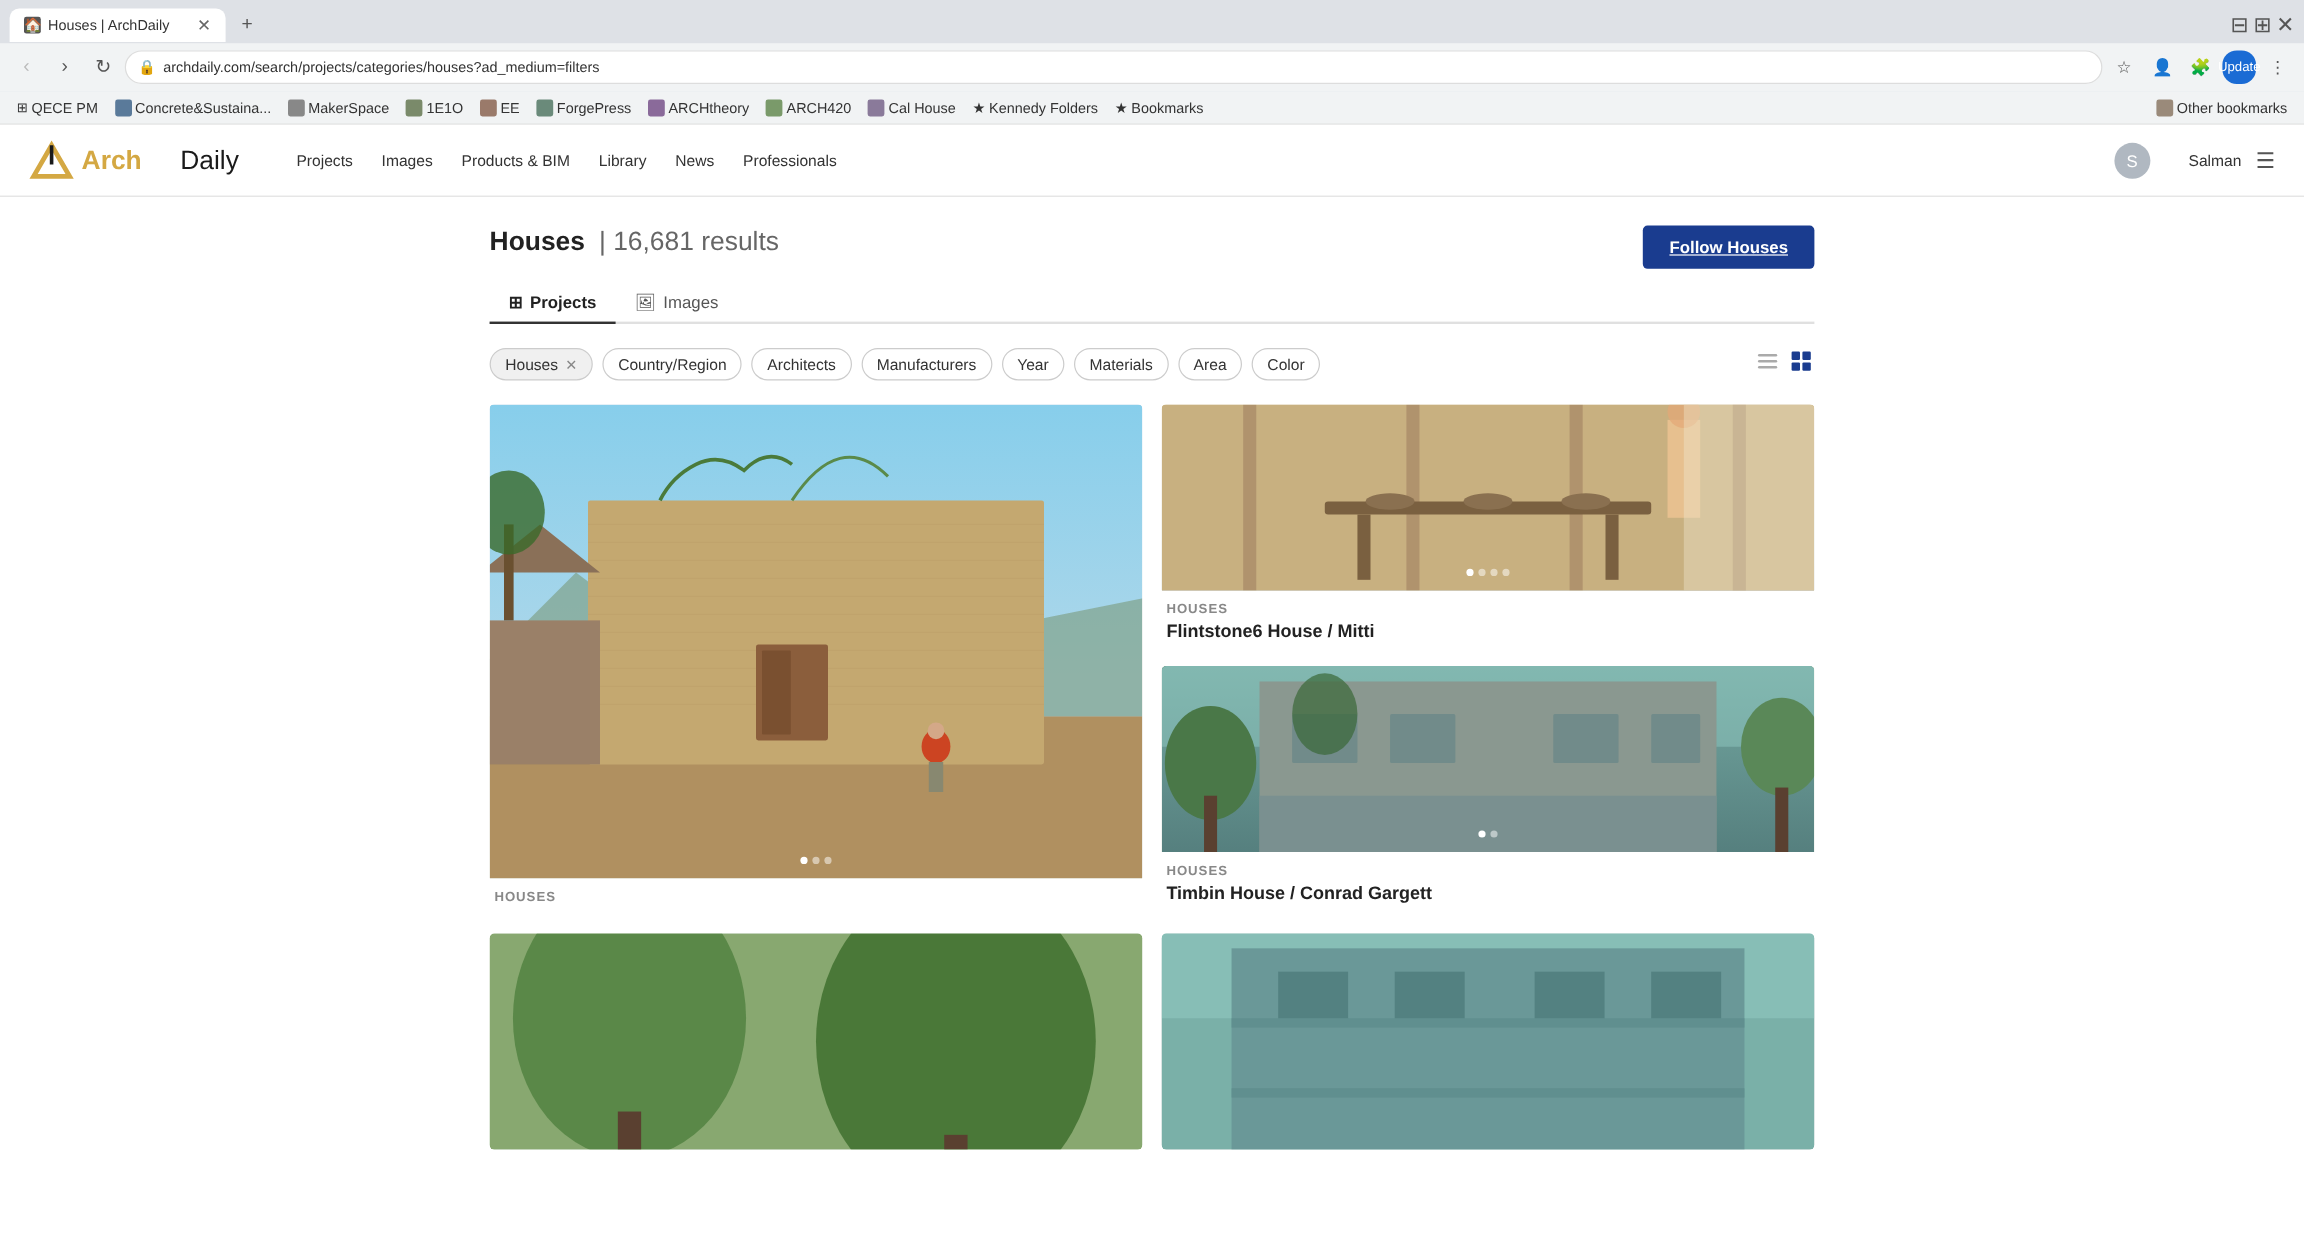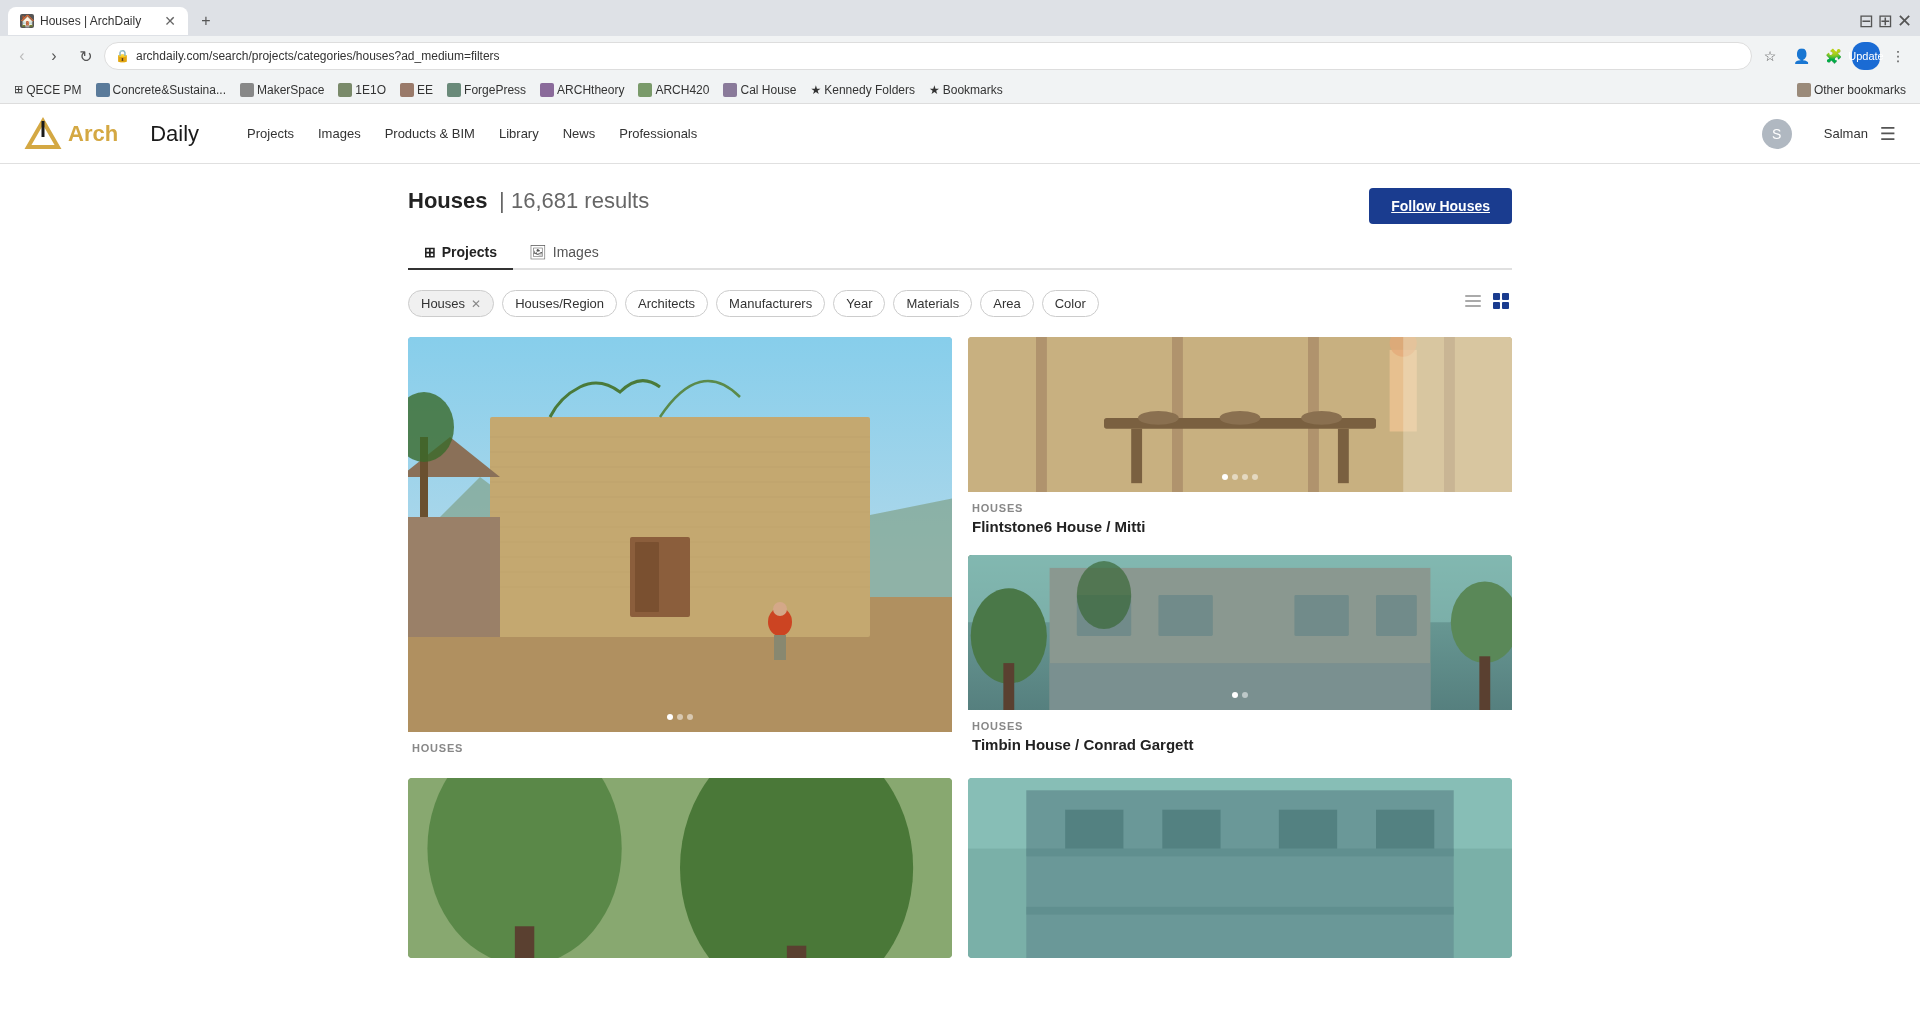--- a/index.html
+++ b/index.html
@@ -245,21 +245,21 @@
       <div class="tab-item">
         <span class="tab-icon">🖼</span>
         <span>Images</span>
       </div>
     </div>
 
     <div class="filters">
       <button class="filter-btn active">
         Houses <span class="close-x">✕</span>
       </button>
-      <button class="filter-btn">Houses/Region</button>
+      <button class="filter-btn">Country/Region</button>
       <button class="filter-btn">Architects</button>
       <button class="filter-btn">Manufacturers</button>
       <button class="filter-btn">Year</button>
       <button class="filter-btn">Materials</button>
       <button class="filter-btn">Area</button>
       <button class="filter-btn">Color</button>
 
       <div class="view-toggle">
         <span class="view-btn">
           <svg width="18" height="18" viewBox="0 0 18 18">

